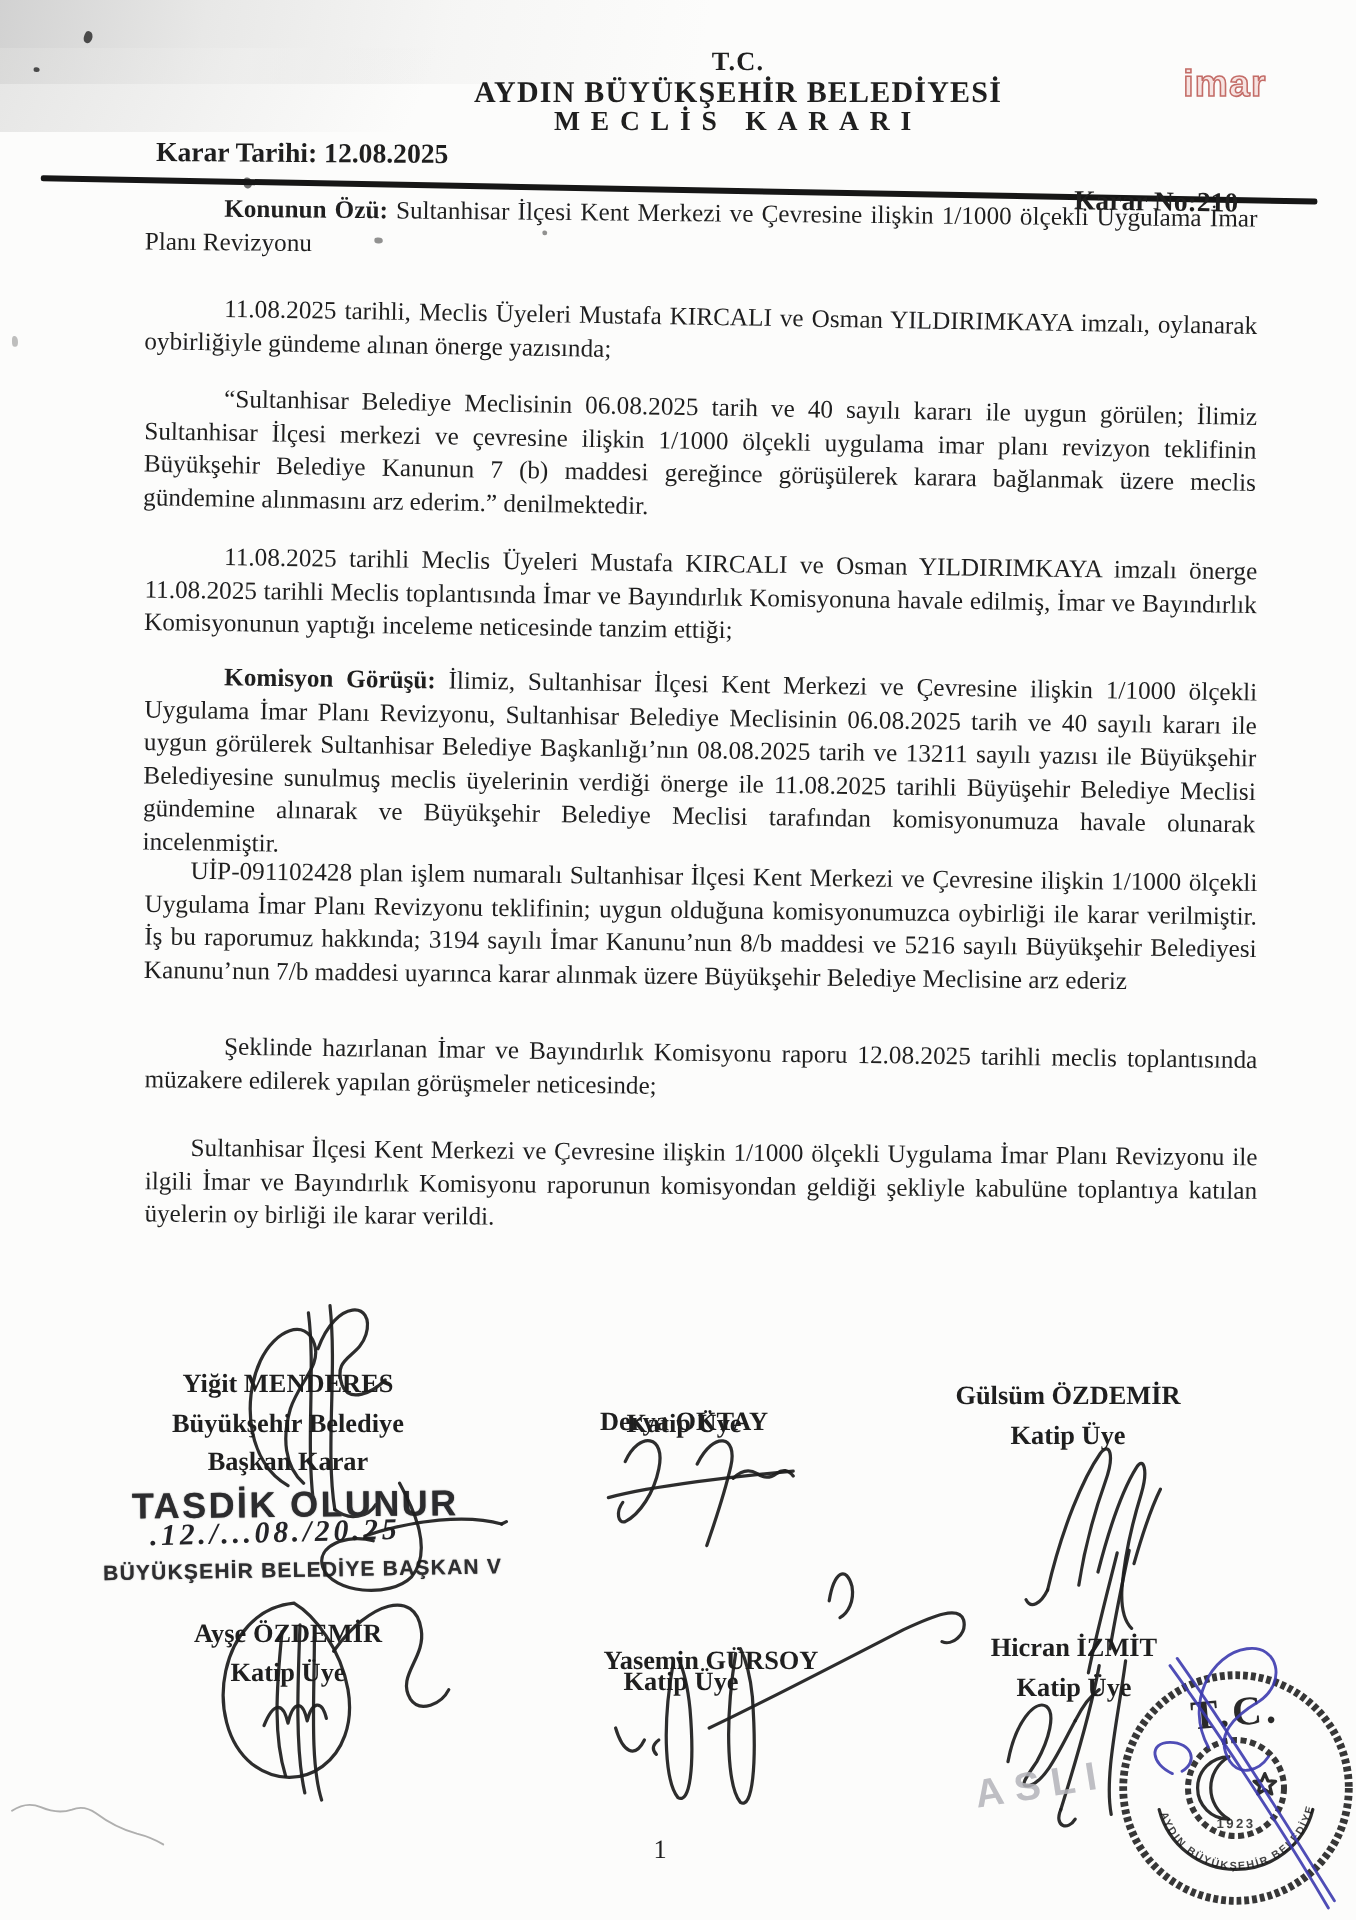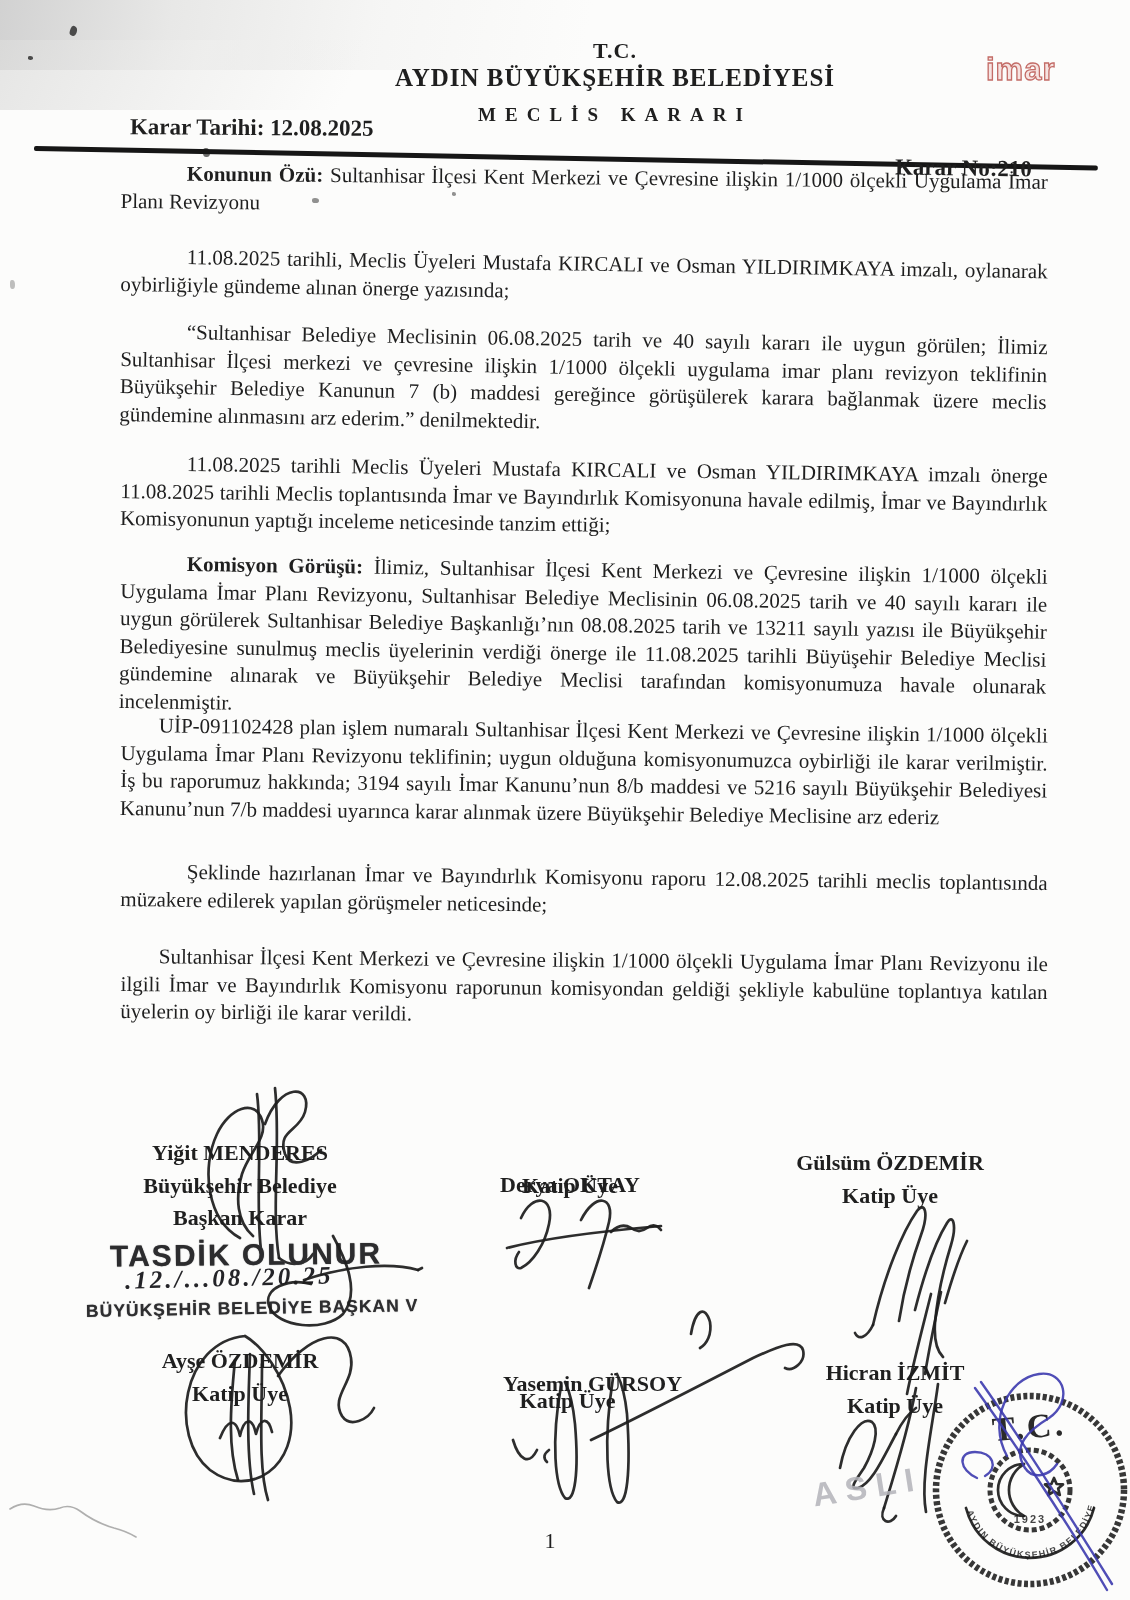--- a/index.html
+++ b/index.html
@@ -14,21 +14,21 @@
     background:linear-gradient(115deg,#dcdcdb 0%,#efefee 45%,rgba(252,252,251,0) 80%);opacity:.7;}
   .speck{position:absolute;background:#4a4a4a;border-radius:40% 60% 50% 50%;}
 
   .logo-anka{position:absolute;left:986px;top:52px;font-family:"Liberation Sans",sans-serif;
     font-weight:bold;font-size:31px;letter-spacing:1px;color:#f6e3e1;
     -webkit-text-stroke:1.3px #c36c67;}
 
   .hdr{position:absolute;left:165px;width:900px;text-align:center;font-weight:bold;}
   .hdr1{top:38px;font-size:22px;letter-spacing:1px;}
   .hdr2{top:64px;font-size:25px;letter-spacing:1px;}
-  .hdr3{top:104px;font-size:19px;letter-spacing:9px;}
+  .hdr3{top:88px;font-size:23px;letter-spacing:9px;}
 
   .karar-tarihi{position:absolute;left:130px;top:115px;font-size:23px;font-weight:bold;transform:rotate(.4deg);}
   .rule{position:absolute;left:34px;top:146px;width:1064px;height:5px;background:#161616;
     transform:rotate(1.05deg);transform-origin:left center;border-radius:2px;}
   .karar-no{position:absolute;left:895px;top:156px;width:220px;font-size:23px;font-weight:bold;transform:rotate(.8deg);}
 
   .para{position:absolute;left:121px;width:927px;font-size:21px;line-height:27.5px;
     text-align:justify;transform-origin:left top;}
   .para .lead{font-weight:bold;}
   .indent{text-indent:66px;}

